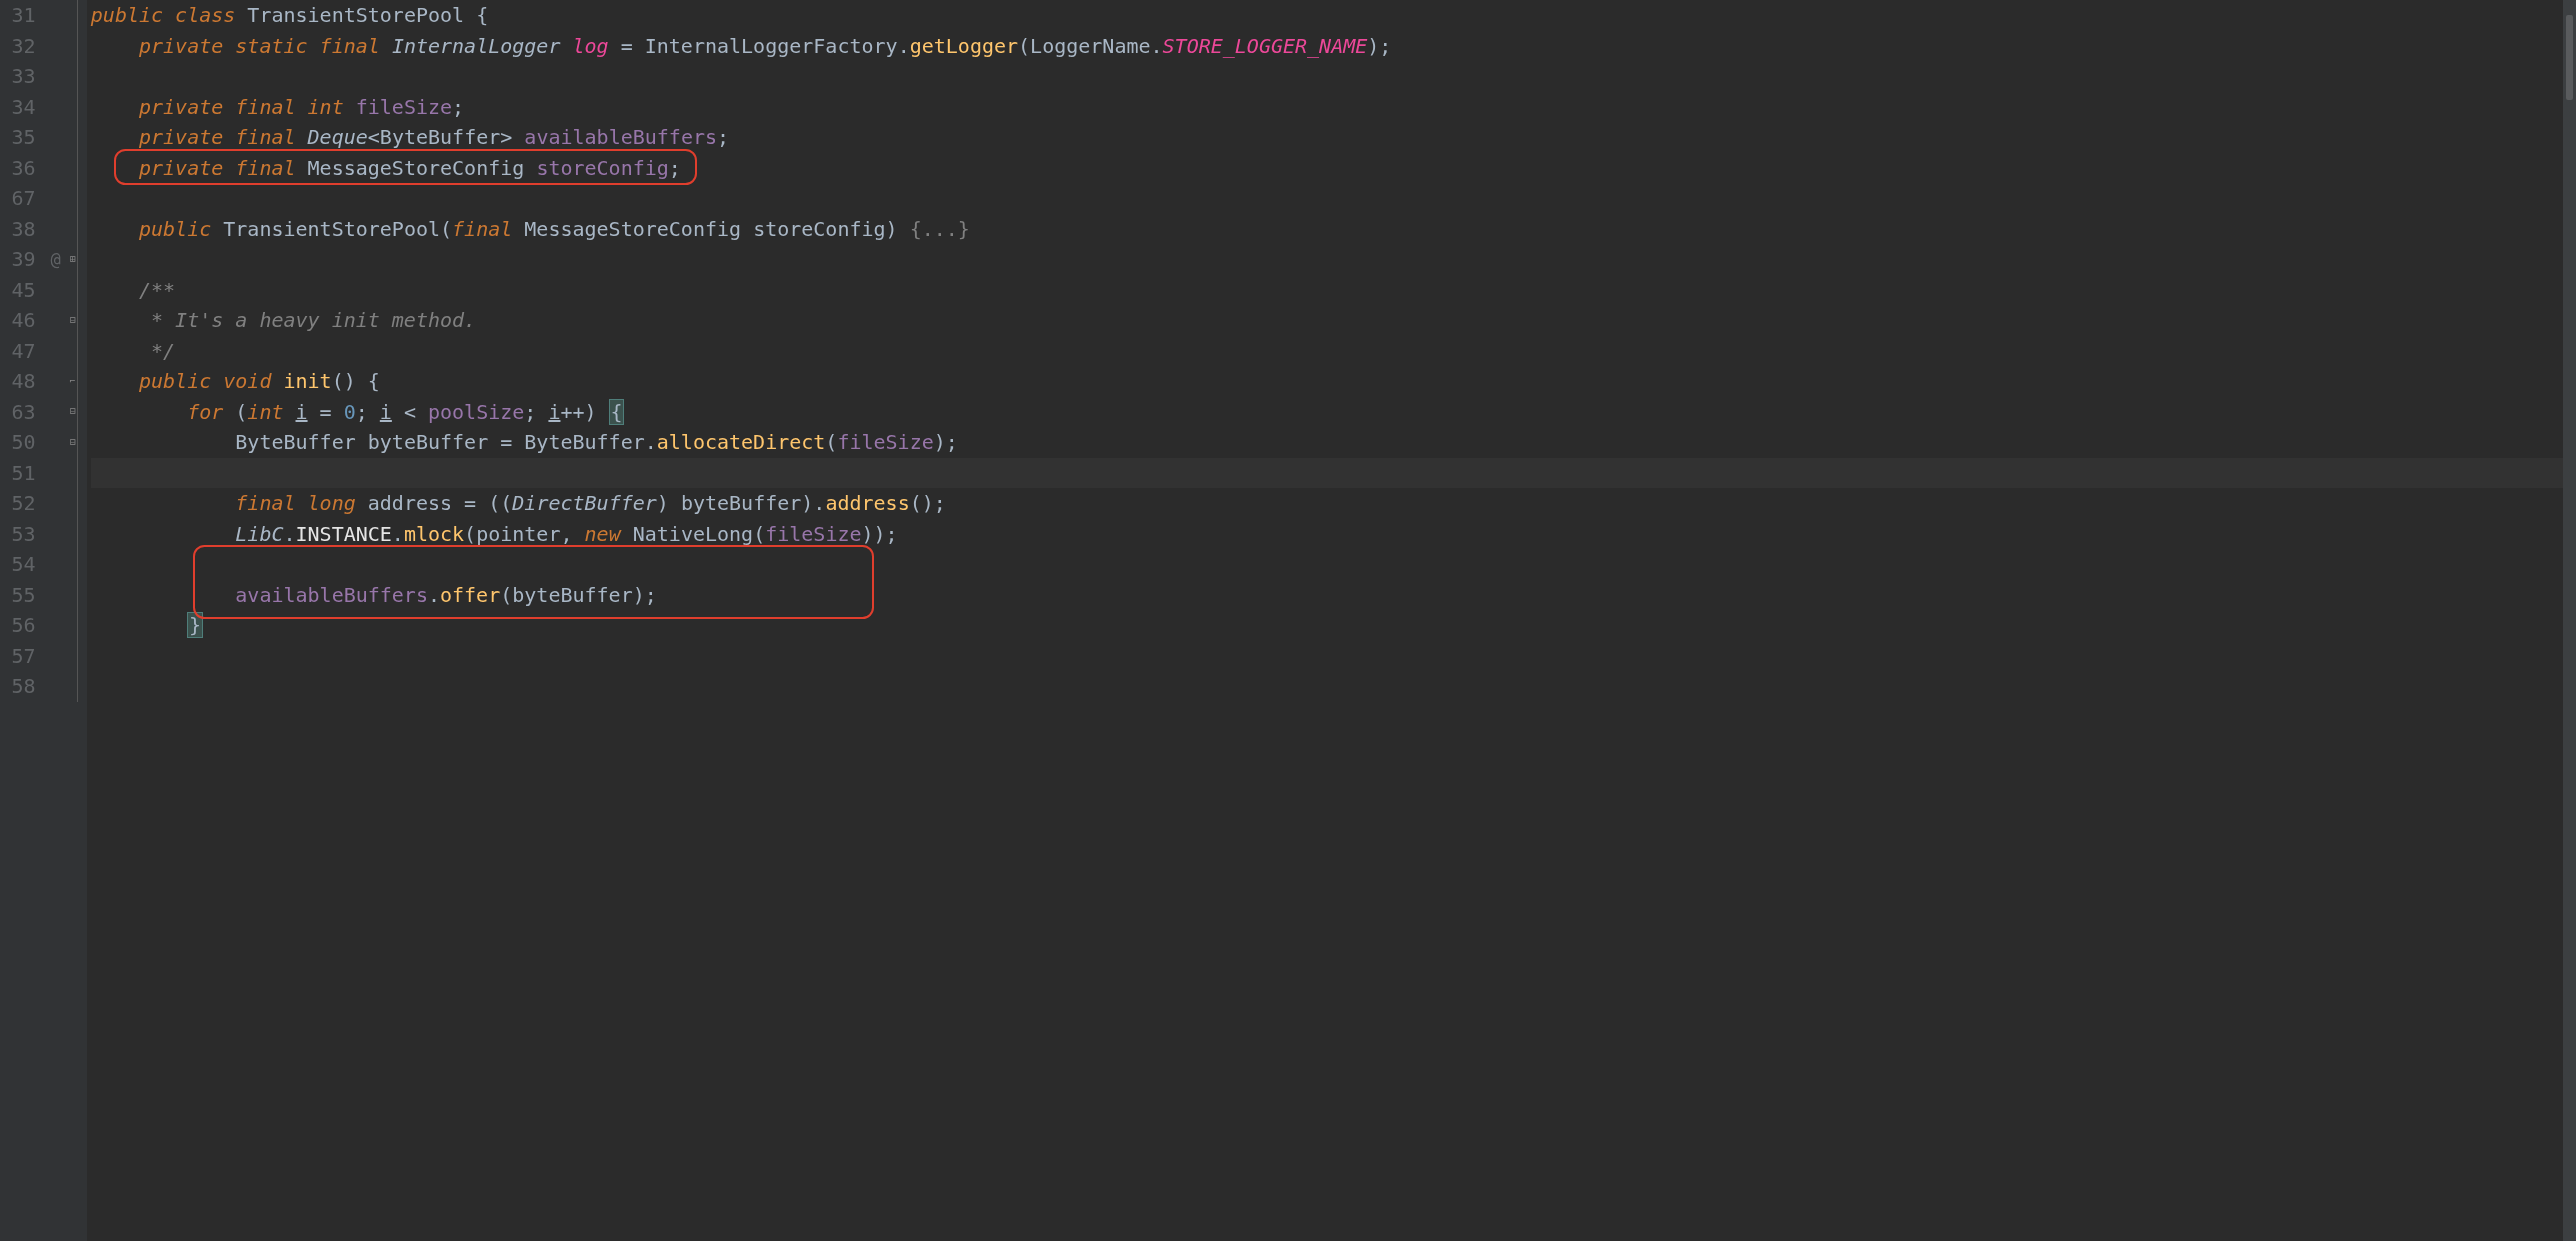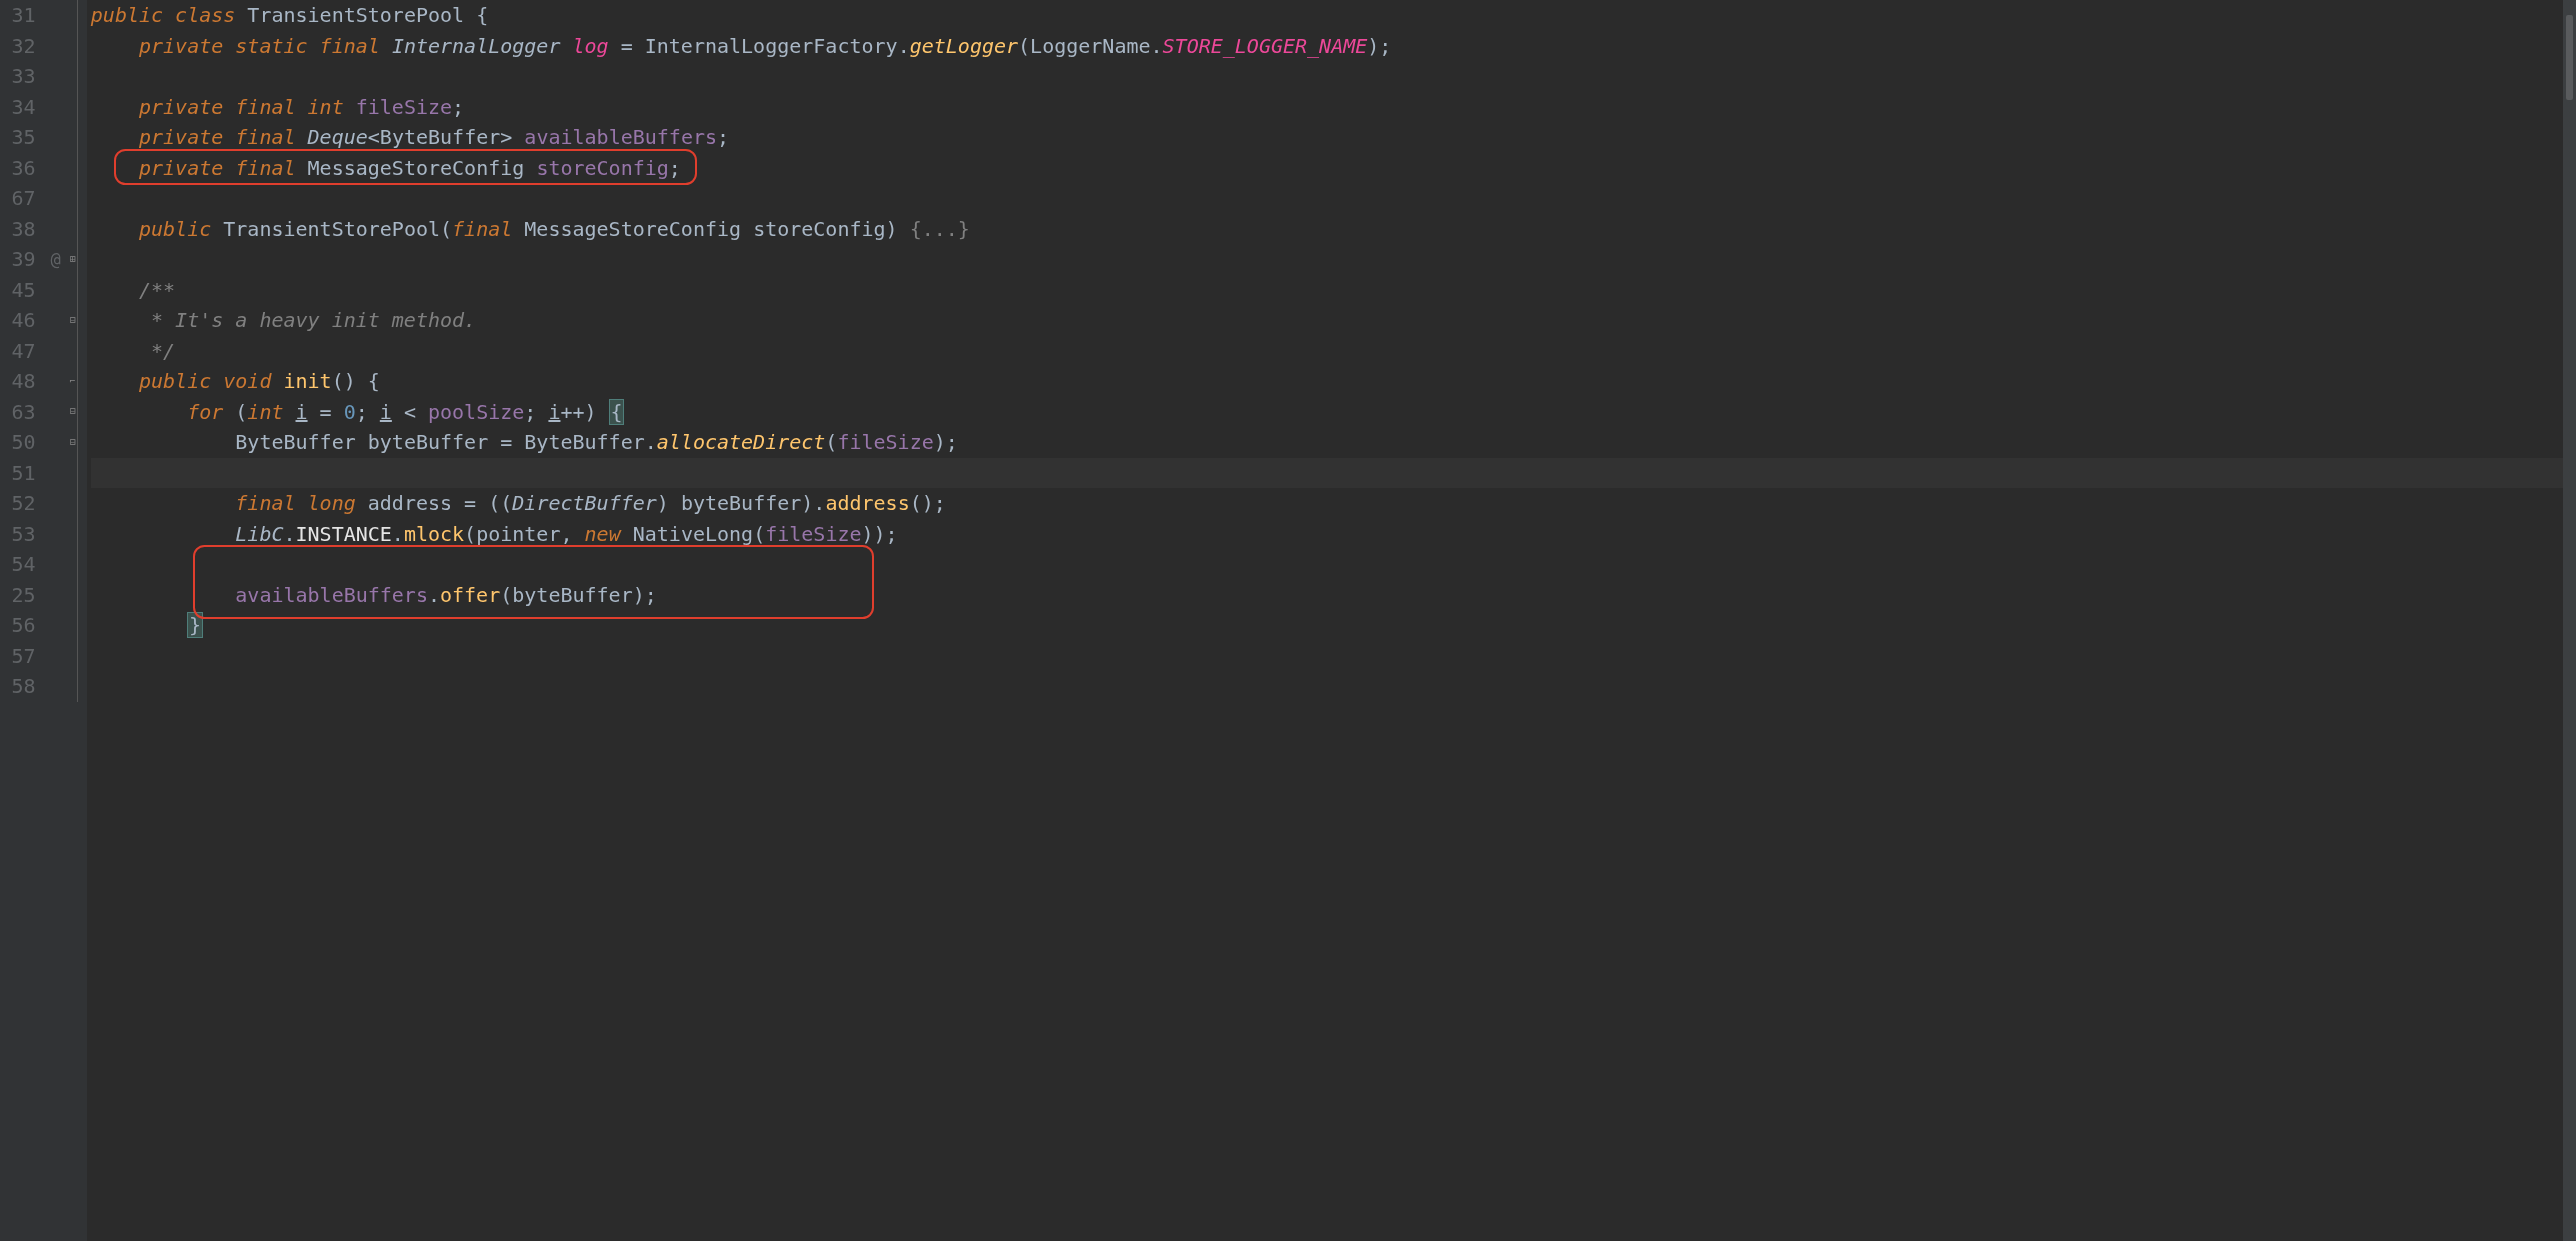--- a/index.html
+++ b/index.html
@@ -86,21 +86,21 @@
       white-space: pre;
       position: relative;
     }
     .current-line {
       background: #323232;
     }
     .kw { color: #cc7832; font-style: italic; }
     .type { color: #a9b7c6; font-style: italic; }
     .classname { color: #a9b7c6; }
     .method { color: #ffc66d; }
-    .methoditalic { color: #ffc66d; font-style: italic; }
+    .methoditalic { color: #ffc66d; }
     .field { color: #9876aa; }
     .var { color: #a9b7c6; }
     .varul { text-decoration: underline; }
     .num { color: #6897bb; }
     .punct { color: #a9b7c6; font-style: normal; }
     .comment { color: #808080; font-style: italic; }
     .staticfield { color: #ec4899; font-style: italic;}
     .instancelabel { color:#e5e5e5;}
     .highlight-brace {
       background: #3b514d;
@@ -148,21 +148,21 @@
     <div>45</div>
     <div>46</div>
     <div>47</div>
     <div>48</div>
     <div>63</div>
     <div>50</div>
     <div>51</div>
     <div>52</div>
     <div>53</div>
     <div>54</div>
-    <div>25</div>
+    <div>55</div>
     <div>56</div>
     <div>57</div>
     <div>58</div>
   </div>
 
   <div class="anno-gutter">
     <div></div>
       <div></div>
       <div></div>
       <div></div>

